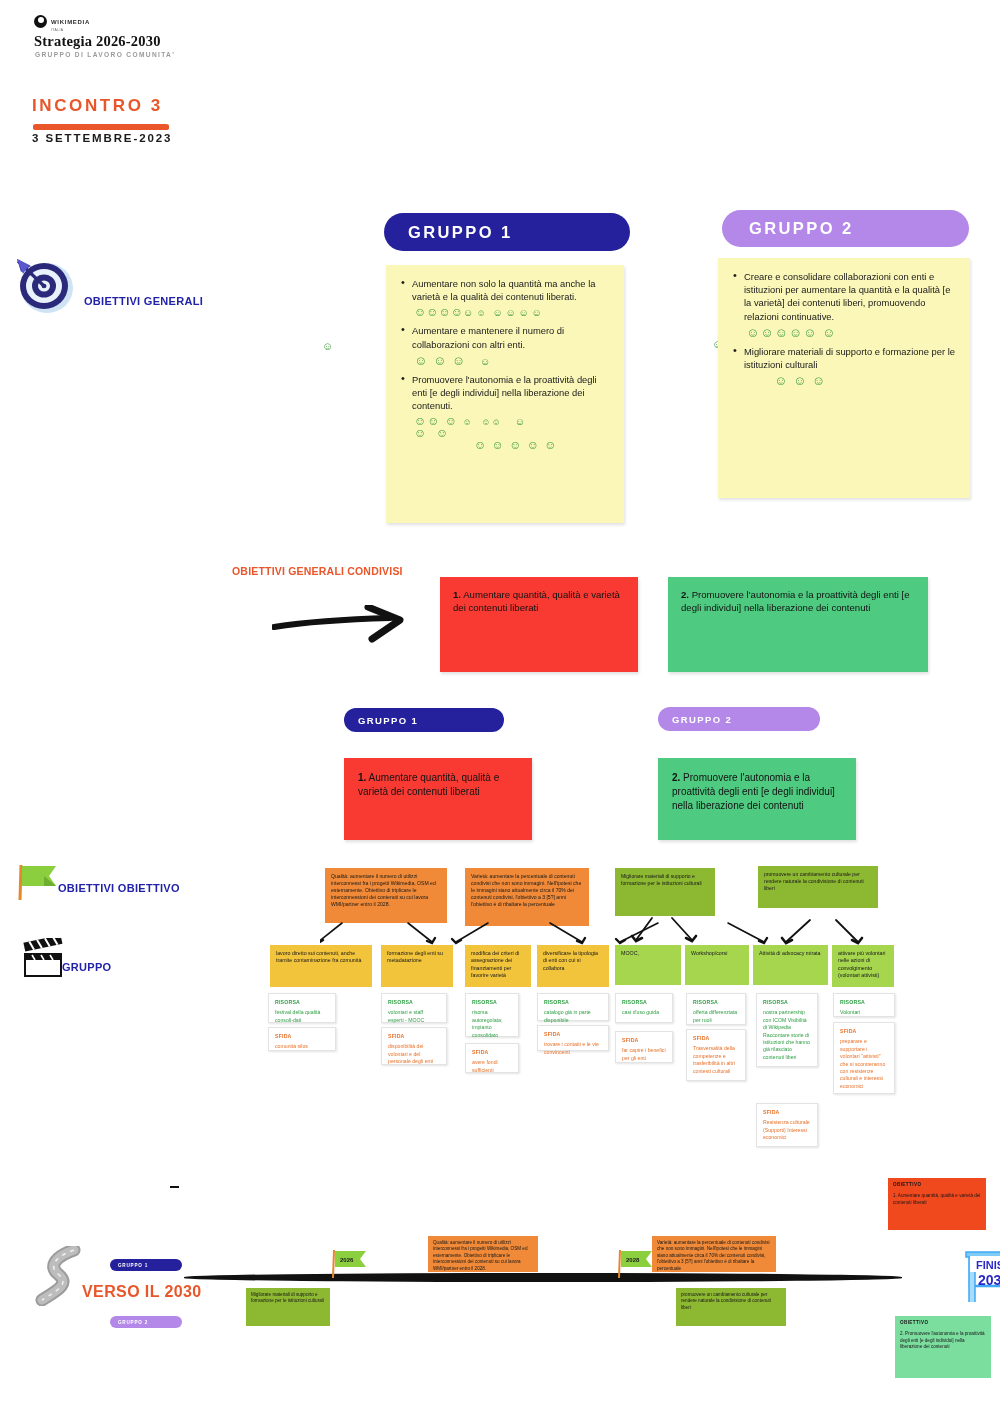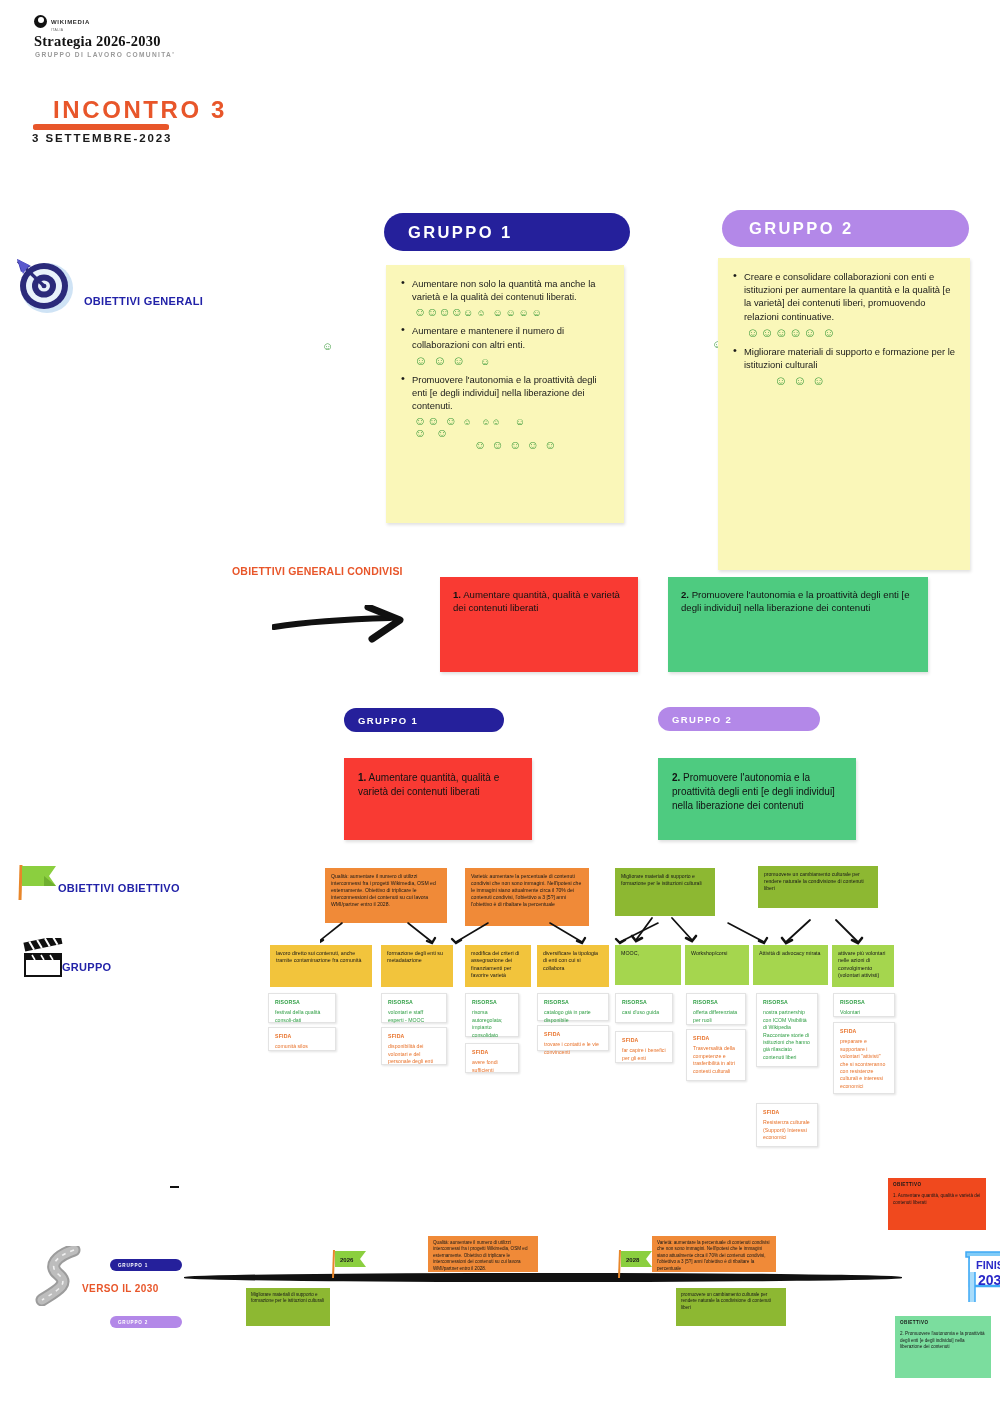--- a/index.html
+++ b/index.html
@@ -9,21 +9,21 @@
   .abs{position:absolute;}
 
   
   #wm-logo{left:34px;top:14px;width:120px;height:14px;display:flex;align-items:center;gap:4px;}
   #wm-logo .glyph{width:13px;height:13px;border-radius:50%;background:#111;position:relative;flex:none;}
   #wm-logo .glyph:after{content:"";position:absolute;left:3.5px;top:2px;width:6px;height:6px;border-radius:50%;background:#fff;}
   #wm-logo .wm-text{font-size:6px;font-weight:bold;letter-spacing:.7px;color:#2b2b2b;line-height:1;}
   #wm-logo .wm-sub{font-size:3.4px;letter-spacing:.4px;color:#666;display:block;}
   #strategia{left:34px;top:33px;font-size:14.5px;font-weight:bold;letter-spacing:.2px;color:#111;font-family:Liberation Serif, serif;}
   #gdl{left:35px;top:51px;font-size:6.6px;letter-spacing:1.35px;color:#9a9a9a;font-weight:bold;}
-  #incontro{left:32px;top:96px;font-size:24px;font-weight:bold;letter-spacing:2.6px;color:#E8562A;margin-left:21px;}
+  #incontro{left:32px;top:96px;font-size:17px;font-weight:bold;letter-spacing:2.6px;color:#E8562A;}
   #incontro-underline{left:33px;top:124px;width:136px;height:6px;background:#E8562A;border-radius:3px/2px;}
   #data-incontro{left:32px;top:132px;font-size:11.5px;font-weight:bold;letter-spacing:1.9px;color:#1a1a1a;}
 
   
   .sec-label{font-size:11px;font-weight:bold;color:#2222A8;letter-spacing:.3px;}
   #obiettivi-generali-label{left:84px;top:295px;}
   #obiettivi-strategici-label{left:58px;top:882px;}
   #azioni-label{left:62px;top:961px;}
 
   
@@ -42,21 +42,21 @@
            font-size:16.5px;padding-left:27px;box-sizing:border-box;}
   #pill2-g1{left:344px;top:708px;width:160px;height:24px;background:#25209B;
             font-size:9.5px;padding-left:14px;box-sizing:border-box;letter-spacing:1.4px;}
   #pill2-g2{left:658px;top:707px;width:162px;height:24px;background:#B388E8;
             font-size:9.5px;padding-left:14px;box-sizing:border-box;letter-spacing:1.4px;}
 
   
   .sticky{background:#FAF7B9;box-shadow:1px 2px 3px rgba(0,0,0,.12);
           box-sizing:border-box;padding:12px 14px 10px 12px;}
   #note-g1{left:386px;top:265px;width:238px;height:258px;}
-  #note-g2{left:718px;top:258px;width:252px;height:312px;}
+  #note-g2{left:718px;top:258px;width:252px;height:240px;}
   .sticky ul{margin:0;padding:0 0 0 14px;list-style:none;}
   .sticky li{font-size:9.4px;line-height:13.2px;margin-bottom:2px;position:relative;color:#1a1a1a;}
   .sticky li:before{content:"•";position:absolute;left:-11px;top:-1px;font-size:11px;color:#1a1a1a;}
   .smileys{color:#3C9A3C;line-height:1;margin:3px 0 6px 2px;letter-spacing:1px;}
 
   
   #ogc-label{left:232px;top:565px;font-size:10.5px;font-weight:bold;color:#E8562A;letter-spacing:.2px;}
   #arrow-1{left:272px;top:605px;width:140px;height:40px;}
 
   .colorbox{box-sizing:border-box;padding:11px 13px;font-size:9.6px;line-height:13.4px;
@@ -109,21 +109,21 @@
   #c5r{left:615px;top:993px;width:58px;height:30px;}
   #c5s{left:615px;top:1031px;width:58px;height:32px;}
   #c6r{left:686px;top:993px;width:60px;height:32px;}
   #c6s{left:686px;top:1029px;width:60px;height:52px;}
   #c7r{left:756px;top:993px;width:62px;height:74px;}
   #c7s{left:756px;top:1103px;width:62px;height:44px;}
   #c8r{left:833px;top:993px;width:62px;height:24px;}
   #c8s{left:833px;top:1022px;width:62px;height:72px;}
 
   
-  #verso-label{left:82px;top:1283px;font-size:10px;font-weight:bold;color:#E8562A;letter-spacing:.4px;}
+  #verso-label{left:82px;top:1283px;font-size:16px;font-weight:bold;color:#E8562A;letter-spacing:.4px;}
   #road-icon{left:30px;top:1246px;width:60px;height:60px;}
   #tl-pill-g1{left:110px;top:1259px;width:72px;height:12px;background:#25209B;border-radius:8px;
               color:#fff;font-size:4.6px;font-weight:bold;letter-spacing:.8px;display:flex;align-items:center;padding-left:8px;box-sizing:border-box;}
   #tl-pill-g2{left:110px;top:1316px;width:72px;height:12px;background:#B388E8;border-radius:8px;
               color:#fff;font-size:4.6px;font-weight:bold;letter-spacing:.8px;display:flex;align-items:center;padding-left:8px;box-sizing:border-box;}
   #tl-dash{left:170px;top:1186px;width:9px;height:2px;background:#111;}
   #timeline-bar{left:184px;top:1273px;width:718px;height:9px;background:#111;border-radius:50%/4px;}
 
   .tl-flag{position:absolute;}
   #flag-2026{left:330px;top:1248px;}

